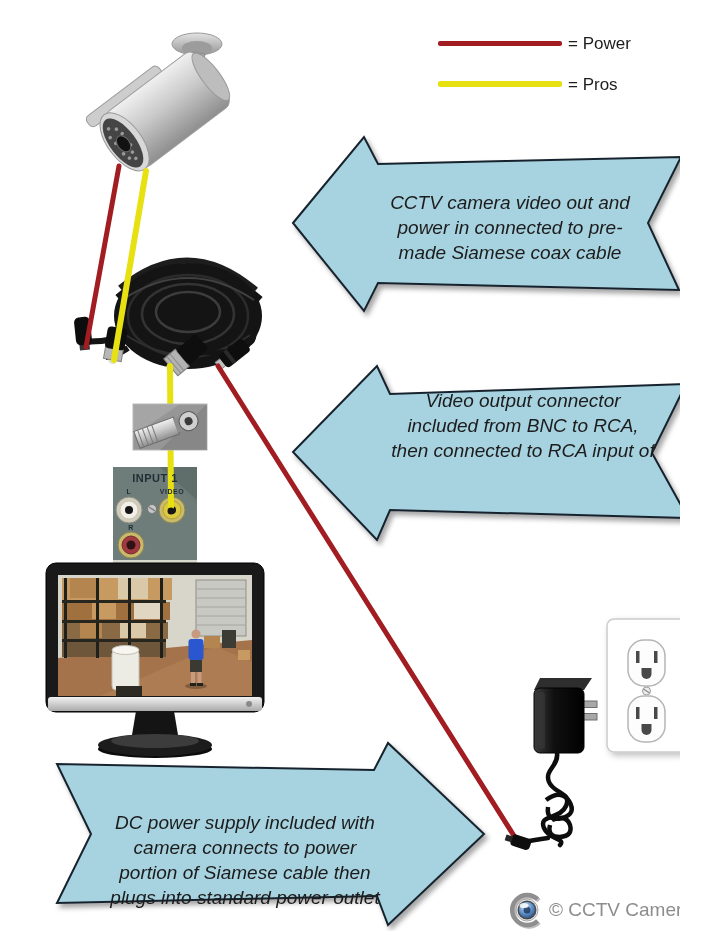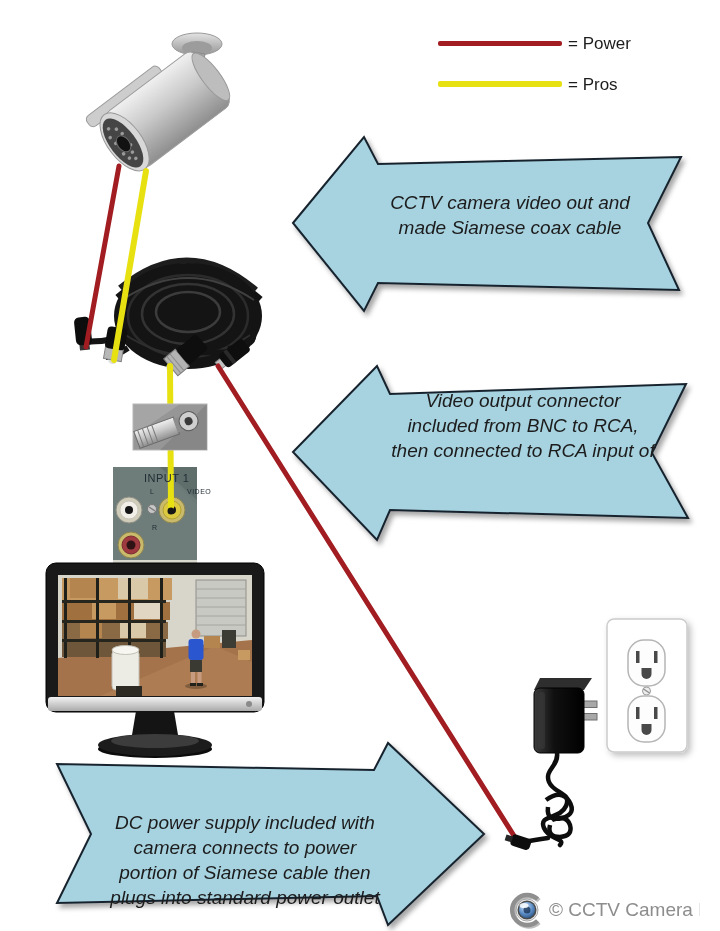--- a/index.html
+++ b/index.html
@@ -1,24 +1,24 @@
 <!DOCTYPE html>
 <html><head>
 <meta charset="utf-8">
 <style>
   html,body{margin:0;padding:0;background:#ffffff;}
   .canvas{
     position:relative;width:680px;height:931px;background:#ffffff;
-    font-family:"Liberation Sans",sans-serif;overflow:hidden;padding-left:20px;
+    font-family:"Liberation Sans",sans-serif;overflow:hidden;
   }
   .scene{position:absolute;left:0;top:0;}
   .legend-label{position:absolute;font-size:17px;color:#1d1d1d;white-space:nowrap;}
   .callout-text{position:absolute;text-align:center;font-size:19px;line-height:25px;color:#1c1c1c;font-style:italic;}
   .callout-text span{display:block;}
-  .panel-text{position:absolute;color:#222e35;font-weight:normal;text-align:left;white-space:nowrap;margin-left:31px;}
+  .panel-text{position:absolute;color:#222e35;font-weight:bold;text-align:center;white-space:nowrap;}
   .panel-title{font-size:11px;letter-spacing:0.5px;}
   .jack-label{font-size:7px;letter-spacing:0.5px;}
   .copyright{position:absolute;font-size:19px;color:#8d8d8d;white-space:nowrap;}
 </style>
 </head>
 <body>
 
 <div class="canvas">
 
 <svg class="scene" width="720" height="931" viewBox="0 0 720 931">
@@ -293,20 +293,21 @@
     <circle cx="527" cy="910" r="3.5" fill="#10294d" opacity="0.75"></circle>
     <ellipse cx="524" cy="905.5" rx="4.5" ry="2.6" fill="#ffffff" opacity="0.8"></ellipse>
   </g>
 </svg>
 
 <div class="legend-label" style="left:568px;top:34px;">= Power</div>
 <div class="legend-label" style="left:568px;top:75px;">= Pros</div>
 
 <div class="callout-text" style="left:360px;top:190px;width:300px;">
   <span>CCTV camera video out and</span>
+  <span>power in connected to pre-</span>
   <span>made Siamese coax cable</span>
 </div>
 
 <div class="callout-text" style="left:373px;top:388px;width:300px;">
   <span>Video output connector</span>
   <span>included from BNC to RCA,</span>
   <span>then connected to RCA input of</span>
 </div>
 
 <div class="callout-text" style="left:95px;top:810px;width:300px;">

